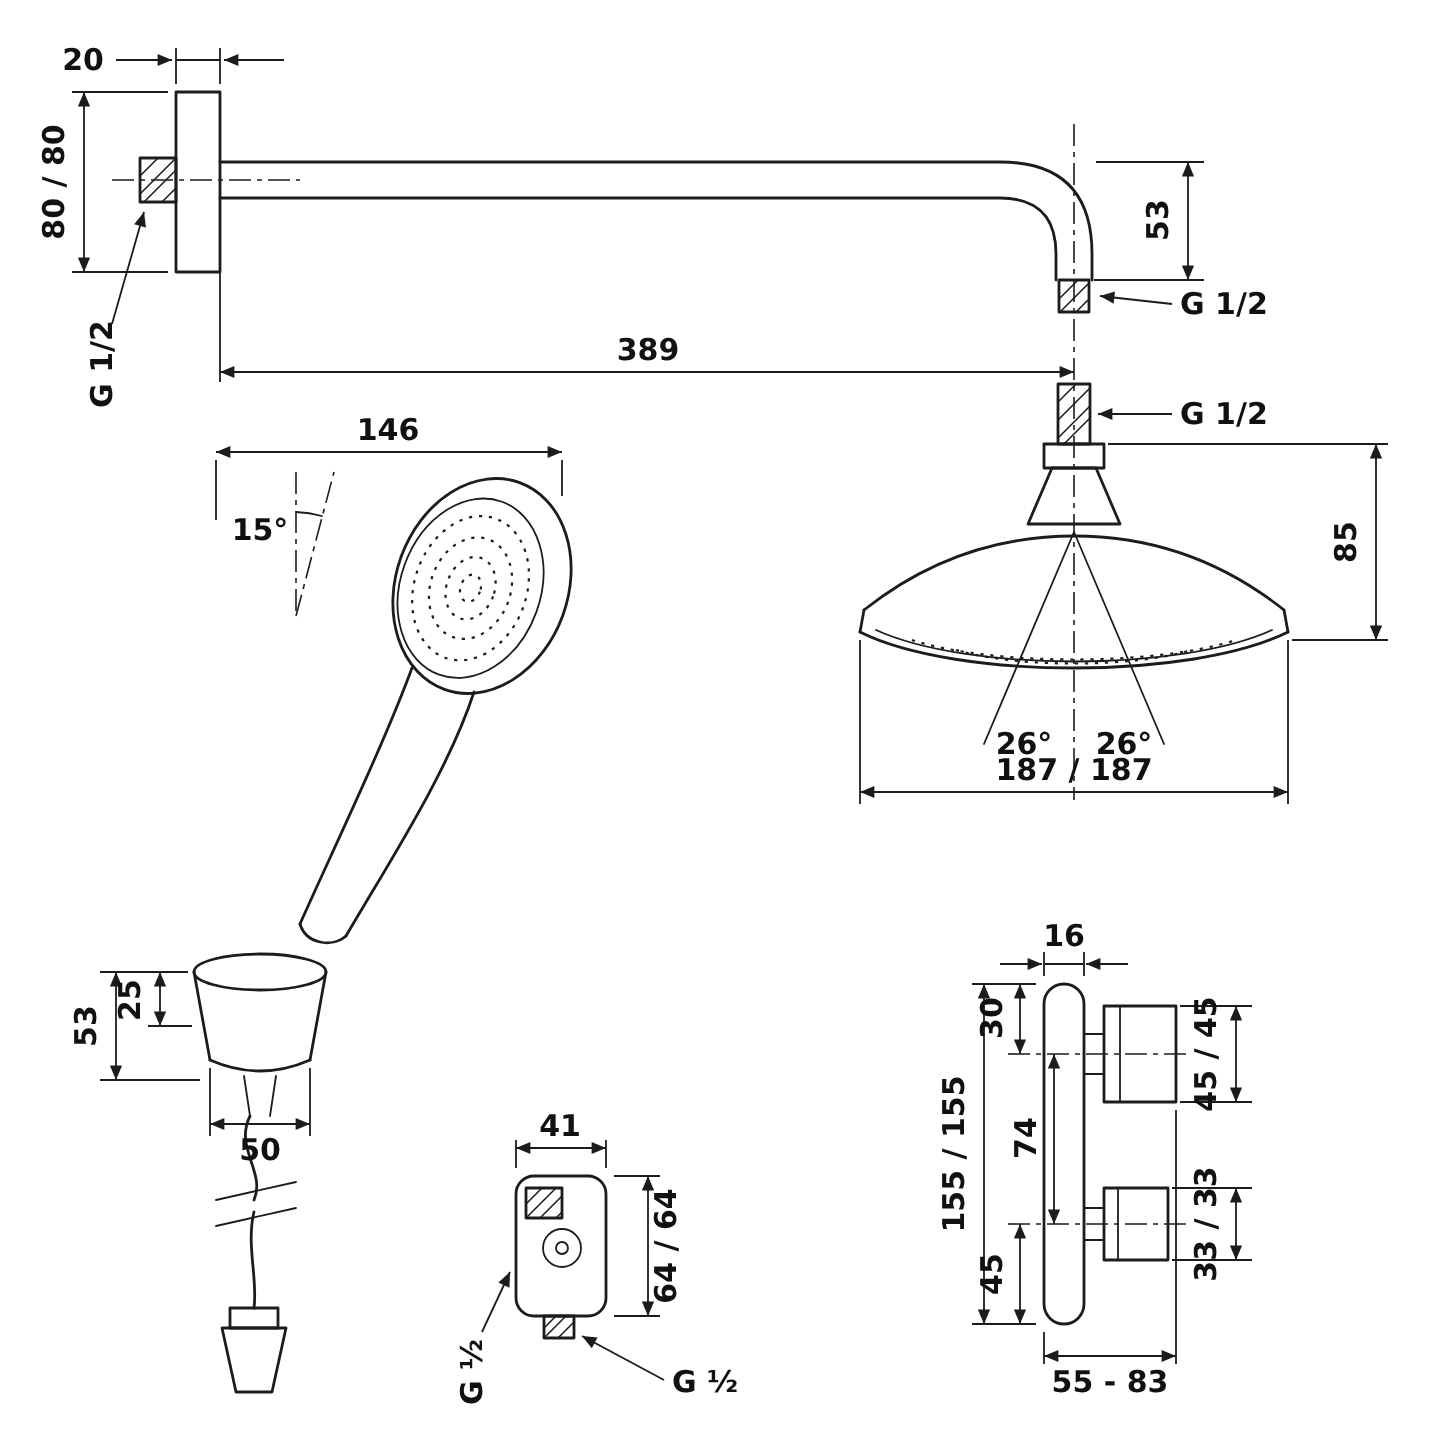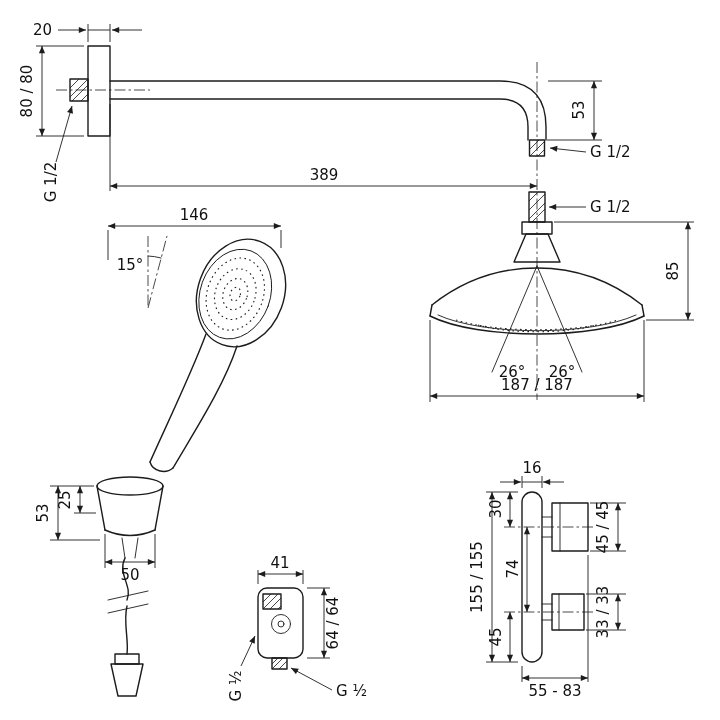--- a/index.html
+++ b/index.html
@@ -1,17 +1,17 @@
 <!DOCTYPE html>
 <html><head>
 <meta charset="utf-8">
 <style>
   html,body{margin:0;padding:0;background:#fff;}
   .sheet{position:relative;width:720px;height:720px;background:#d946ef;
-         font-family:"DejaVu Sans","Liberation Sans",sans-serif;}
+         font-family:"DejaVu Sans","Liberation Sans",sans-serif;font-weight:bold;}
   svg{display:block;}
   .part{fill:none;stroke:#1c1c1c;stroke-width:1.4;stroke-linejoin:round;stroke-linecap:round;}
   .thin{fill:none;stroke:#1c1c1c;stroke-width:0.9;stroke-linecap:round;}
   .dim{fill:none;stroke:#1c1c1c;stroke-width:0.9;}
   .cl{fill:none;stroke:#1c1c1c;stroke-width:0.8;stroke-dasharray:11 3 2.5 3;}
   .dots{fill:none;stroke:#1c1c1c;stroke-width:1.1;stroke-dasharray:1.6 3.4;}
   .hatch{stroke:#1c1c1c;stroke-width:0.8;}
   text{fill:#111;font-size:15px;font-family:"DejaVu Sans","Liberation Sans",sans-serif;}
 </style>
 </head>

